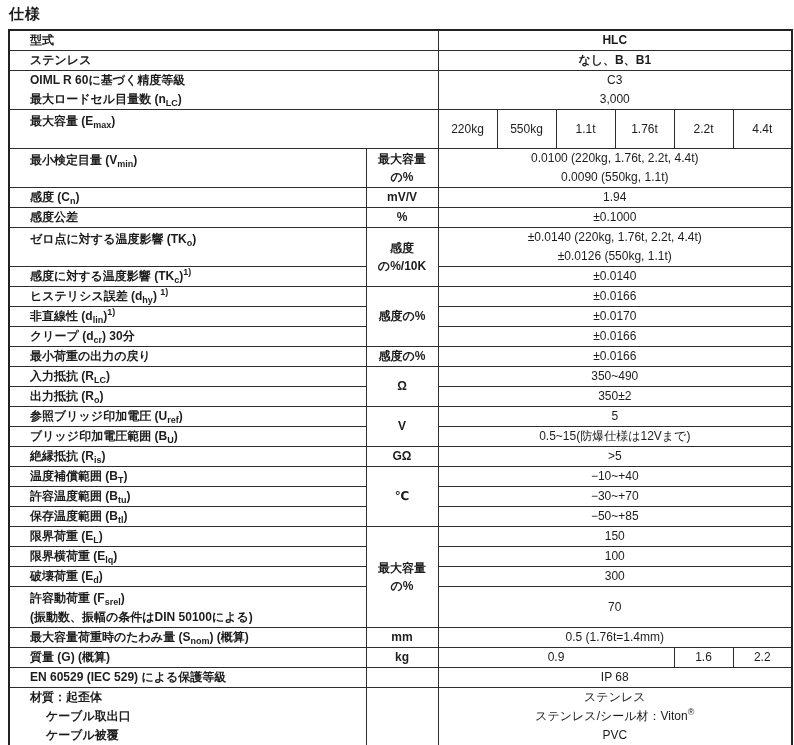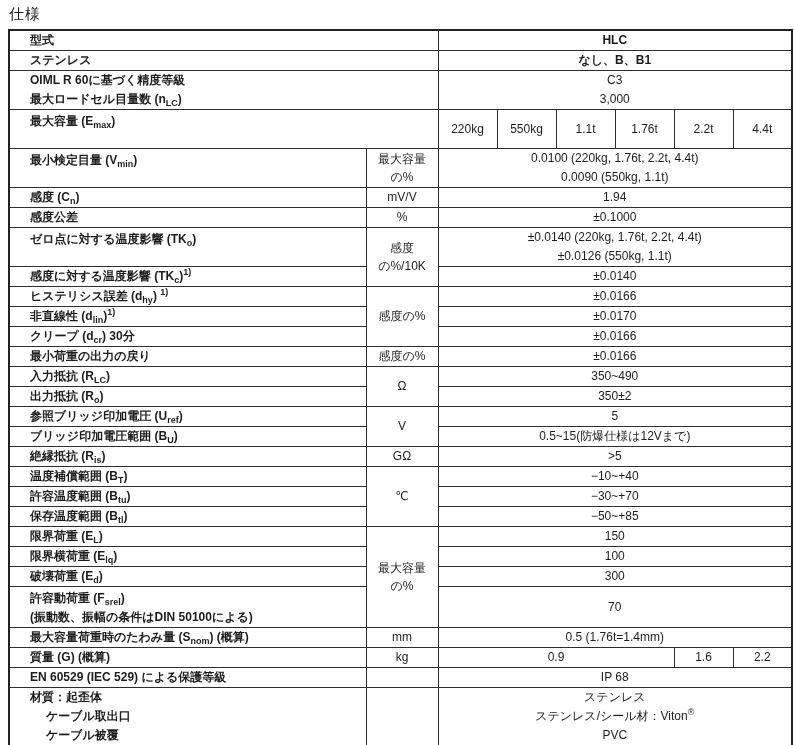--- a/index.html
+++ b/index.html
@@ -2,37 +2,37 @@
 <html><head>
 <meta charset="utf-8">
 <style>
   html,body{margin:0;padding:0;}
   body{
     width:794px;height:745px;overflow:hidden;background:#ffffff;
     font-family:"Liberation Sans","DejaVu Sans",sans-serif;
     color:#1c1c1c;
   }
   .page-title{
-    font-size:15px;font-weight:normal;margin:5px 0 5px 9px;letter-spacing:1px;
+    font-size:15px;font-weight:bold;margin:5px 0 5px 9px;letter-spacing:1px;
   }
   table.spec{
     border-collapse:collapse;table-layout:fixed;
     margin-left:8px;width:783px;
     border:2px solid #222;border-bottom:3px solid #222;
   }
   td{
     border:1px solid #2d2d2d;
     font-size:12px;line-height:18px;
     padding:0 4px;overflow:hidden;
     vertical-align:middle;
   }
   td.lbl{text-align:left;font-weight:bold;padding-left:20px;}
   td.top{vertical-align:top;padding-top:2px;margin-left:46px;}
-  td.unit{text-align:center;font-weight:normal;}
-  td.unit.jp{font-weight:normal;}
+  td.unit{text-align:center;font-weight:bold;}
+  td.unit.jp{font-weight:bold;}
   td.val{text-align:center;font-weight:normal;}
   td.val.b{font-weight:bold;margin-top:42px;}
   .ln{line-height:19px;}
   .ind{padding-left:16px;}
   tr.h1{height:20px;}
   tr.h2{height:39px;}
   tr.h3{height:57px;margin-left:44px;}
   sub{font-size:9px;line-height:0;}
   sup{font-size:9px;line-height:0;}
 </style>

